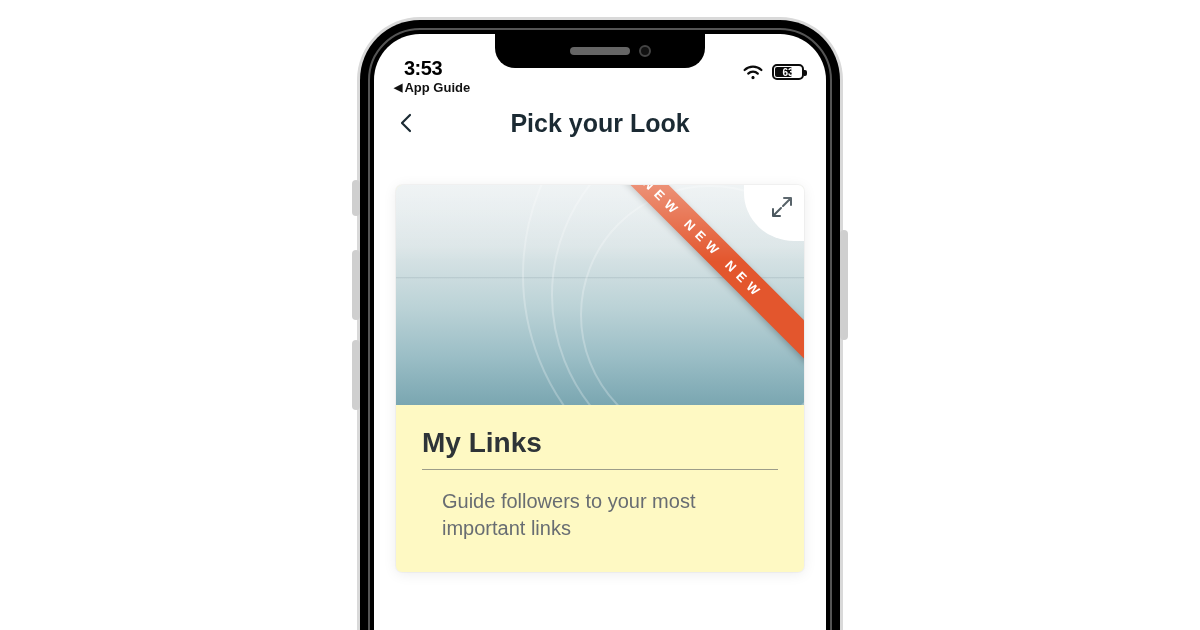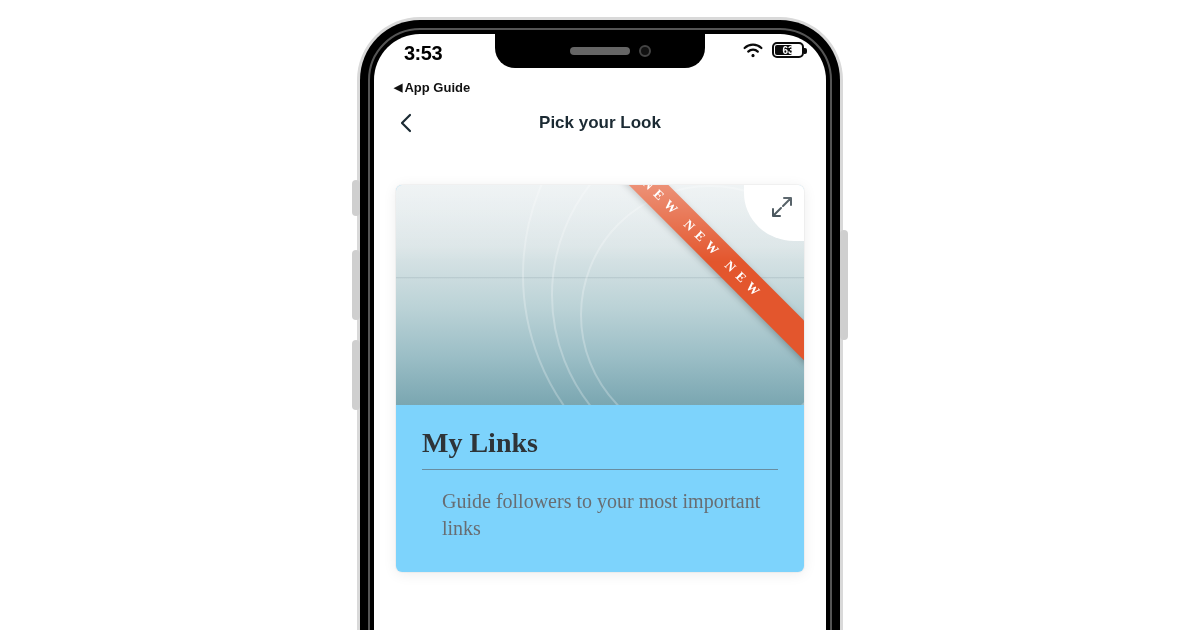--- a/index.html
+++ b/index.html
@@ -63,21 +63,21 @@
     display: flex; align-items: center; justify-content: center; gap: 14px;
   }
   .speaker { width: 60px; height: 8px; background: #666; border-radius: 6px; }
   .camera { width: 12px; height: 12px; background: #111; border: 2px solid #444; border-radius: 50%; position: absolute; right: 54px; top: 11px; }
 
   
   .status-bar {
     position: relative;
     height: 46px;
     display: flex;
-    align-items: flex-start;
+    align-items: flex-end;
     justify-content: space-between;
     padding: 8px 22px 0 30px;
     z-index: 40;
     gap: 40px;
   }
   .status-time { font-size: 20px; font-weight: 700; letter-spacing: -0.5px; }
   .status-right { display: flex; align-items: center; gap: 8px; }
 
   
   .wifi { width: 22px; height: 16px; position: relative; }
@@ -107,32 +107,31 @@
     height: 52px;
     display: flex;
     align-items: center;
     justify-content: center;
   }
   .nav-back {
     position: absolute; left: 16px; top: 50%; transform: translateY(-50%);
     width: 34px; height: 34px; display:flex; align-items:center; justify-content:center;
     color:#223; cursor:pointer;
   }
-  .nav-title { font-size: 17px; font-weight:600; color:#1b2a33; }
+  .nav-title { font-size: 25px; font-weight:600; color:#1b2a33; }
 
   
   .content { padding: 36px 22px 0 22px; }
 
   .card {
-    background:#7dd3fc;
+    background:#fef9c3;
     border-radius: 6px;
     box-shadow: 0 2px 14px rgba(0,0,0,0.08), 0 0 0 1px rgba(0,0,0,0.03);
     overflow: hidden;
     position: relative;
-    font-family: Liberation Serif, serif;
   }
 
   .card-hero {
     height: 220px;
     position: relative;
     overflow: hidden;
     background: linear-gradient(180deg, #e7edef 0%, #dbe5e7 28%, #bcd3d7 55%, #9bbec6 78%, #7aa6b1 100%);
   }
   
   .ripple { position:absolute; bottom:-40px; left:45%; width:260px; height:260px; border:2px solid rgba(255,255,255,0.25); border-radius:50%; }

